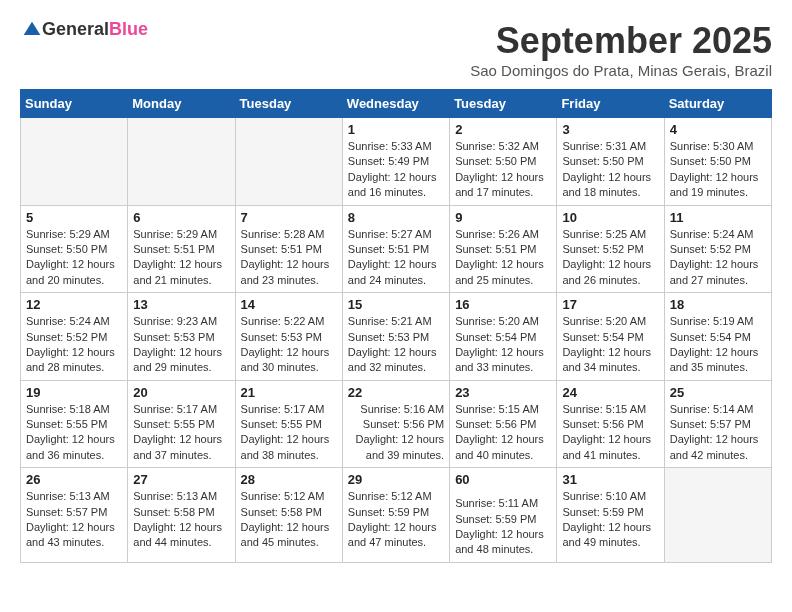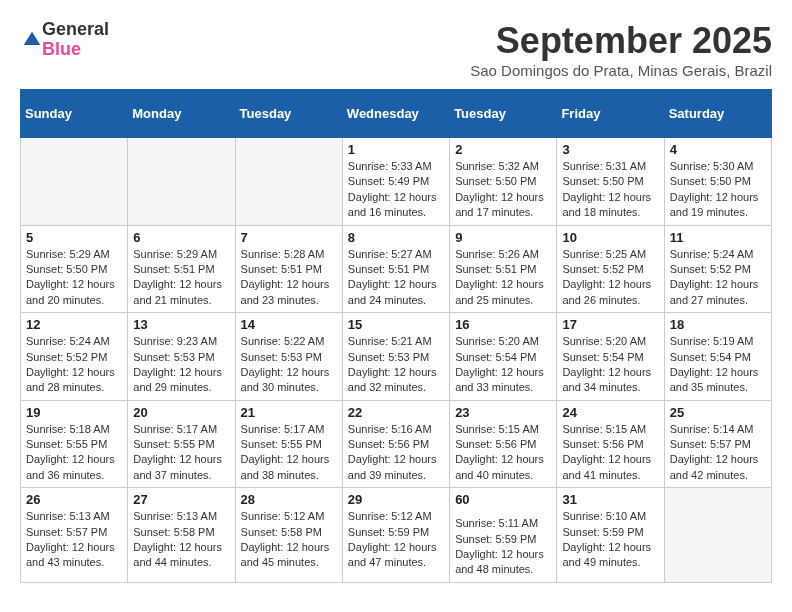--- a/index.html
+++ b/index.html
@@ -15,21 +15,21 @@
       align-items: flex-start;
       justify-content: space-between;
       margin-bottom: 10px;
     }
     .logo {
       display: flex;
       align-items: center;
     }
     .logo-text {
       display: flex;
-      flex-direction: column;
+      flex-direction: row;
       line-height: 1.1;
     }
     .logo-general {
       font-size: 18px;
       font-weight: bold;
       color: #333;
     }
     .logo-blue {
       font-size: 18px;
       font-weight: bold;
@@ -54,21 +54,21 @@
     }
     .calendar {
       width: 100%;
       border-collapse: collapse;
       border: 1px solid #ccc;
     }
     .calendar th {
       background-color: #1a5fa8;
       color: #fff;
       font-size: 13px;
-      padding: 16px 4px;
+      padding: 6px 4px;
       text-align: left;
       border: 1px solid #1a5fa8;
     }
     .calendar td {
       vertical-align: top;
       border: 1px solid #ccc;
       padding: 4px 5px;
       width: 14.28%;
       min-height: 80px;
       font-size: 10.5px;
@@ -274,21 +274,21 @@
         </td>
         <td>
           <div class="day-num">21</div>
           <div class="day-info" style="white-space: pre-line;">Sunrise: 5:17 AM
 Sunset: 5:55 PM
 Daylight: 12 hours
 and 38 minutes.</div>
         </td>
         <td>
           <div class="day-num">22</div>
-          <div class="day-info" style="white-space: pre-line;">Sunrise: 5:16 AM
+          <div class="day-info" style="white-space: pre-line; text-align: right;">Sunrise: 5:16 AM
 Sunset: 5:56 PM
 Daylight: 12 hours
 and 39 minutes.</div>
         </td>
         <td>
           <div class="day-num">23</div>
           <div class="day-info" style="white-space: pre-line;">Sunrise: 5:15 AM
 Sunset: 5:56 PM
 Daylight: 12 hours
 and 40 minutes.</div>

